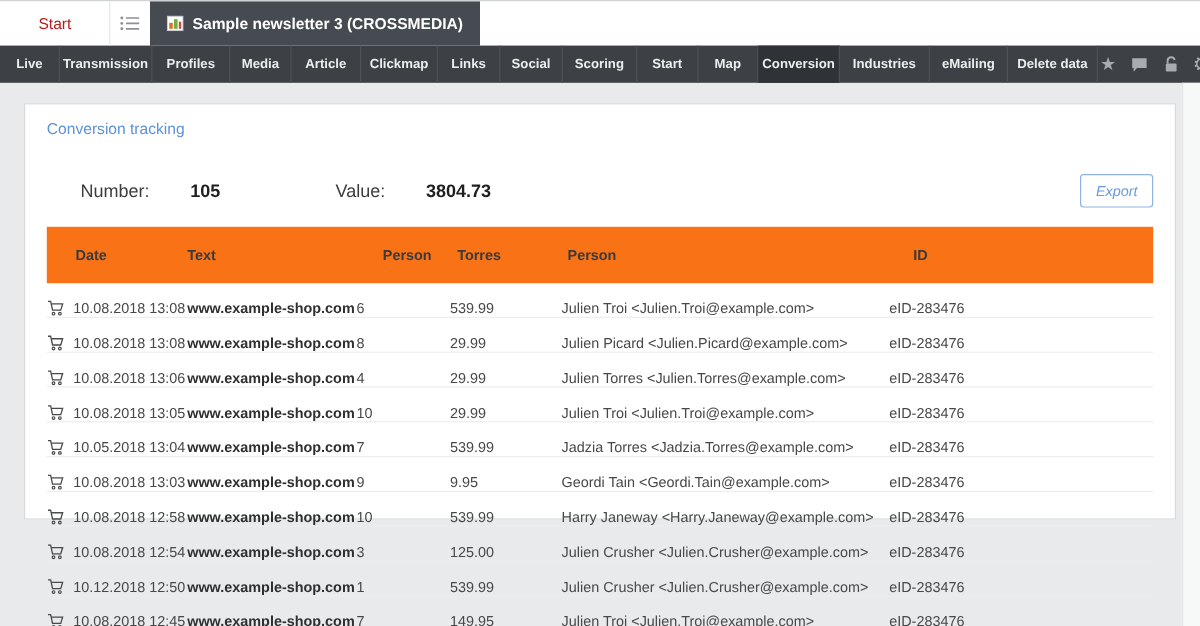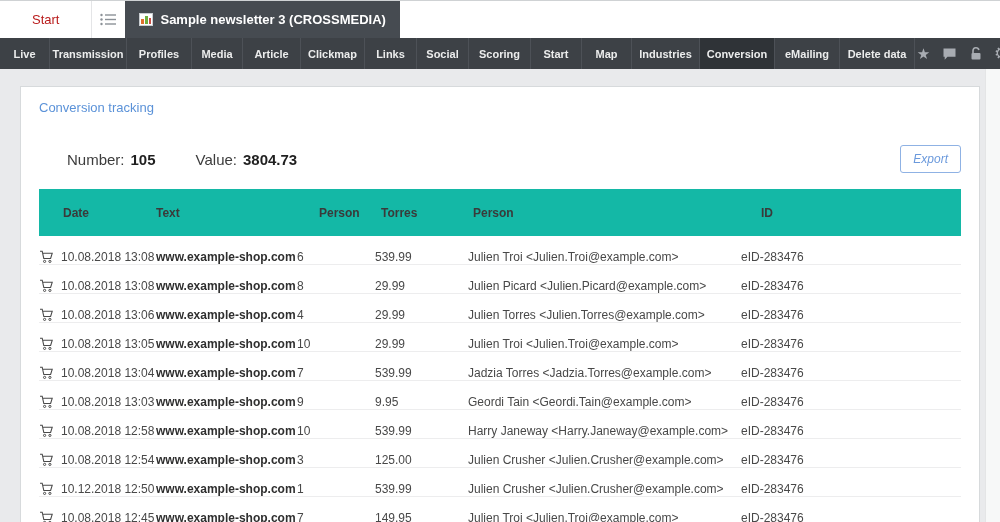--- a/index.html
+++ b/index.html
@@ -36,33 +36,33 @@
   .nav-item:nth-child(12){width:68px}
   .nav-item:nth-child(13){width:75px}
   .nav-item:nth-child(14){width:65px}
   .nav-item:nth-child(15){width:75px}
   .nav-icons{flex:1;display:flex;align-items:center;justify-content:flex-end;gap:9px;padding-right:9px;}
   .nav-icon{width:17px;height:17px;display:flex;align-items:center;justify-content:center;
             color:#a8acb2;font-size:15px;line-height:1;cursor:pointer;}
   .nav-icon.gear{font-size:17px;}
 
   
-  .card{position:absolute;left:20px;top:85px;width:960px;height:437px;background:#ffffff;
+  .card{position:absolute;left:20px;top:85px;width:960px;height:347px;background:#ffffff;
         border:1px solid #d7dadc;box-sizing:border-box;padding:0 18px;}
   .page-title{margin-top:13px;font-size:13px;color:#5b92d8;}
   .summary-row{margin-top:30px;display:flex;align-items:center;justify-content:space-between;height:28px;}
-  .summary{padding-left:28px;font-size:15px;color:#3c3c3c;display:flex;align-items:baseline;}
+  .summary{padding-left:28px;font-size:15px;color:#3c3c3c;display:flex;align-items:baseline;gap:28px;}
   .summary b{color:#1f1f1f;margin-left:6px;}
   .summary .gap{width:40px;}
   .export-btn{background:#ffffff;border:1px solid #8fb2e4;color:#6a99dc;font-size:12px;
               font-family:"Liberation Sans",sans-serif;padding:6px 12px;border-radius:3px;cursor:pointer;font-style:italic;}
 
   
   .table{margin-top:16px;}
-  .thead{display:flex;align-items:center;height:47px;background:#14b8a6;
+  .thead{display:flex;align-items:center;height:47px;background:#f97316;
          font-size:12px;font-weight:700;color:#3a3a3a;}
   .tr{display:flex;align-items:flex-end;height:28px;border-bottom:1px solid #ededee;
       font-size:12px;color:#484848;}
   .c-icon{width:22px;display:flex;align-items:center;justify-content:flex-start;flex:none;}
   .c-date{width:95px;flex:none;padding-left:0;}
   .c-text{width:141px;flex:none;}
   .c-number{width:78px;flex:none;}
   .c-value{width:88px;flex:none;}
   .c-person{width:278px;flex:none;}
   .c-id{flex:1;}
@@ -150,26 +150,26 @@
   </div>
 
   <div class="nav-item">
     <span>Start</span>
   </div>
 
   <div class="nav-item">
     <span>Map</span>
   </div>
 
-  <div class="nav-item">
-    <span>Industries</span>
-  </div>
-
   <div class="nav-item active">
     <span>Conversion</span>
+  </div>
+
+  <div class="nav-item">
+    <span>Industries</span>
   </div>
 
   <div class="nav-item">
     <span>eMailing</span>
   </div>
 
   <div class="nav-item">
     <span>Delete data</span>
   </div>
 </div>
@@ -280,21 +280,21 @@
   </div>
 
   <div class="tr">
     <span class="c-icon">
       <svg width="15" height="14" viewBox="0 0 15 14">
         <path d="M1 1.2 h2.2 l1.6 7.3 h6.8 l1.6 -5.2 H4.2" fill="none" stroke="#4a4a4a" stroke-width="1.1"></path>
         <circle cx="5.6" cy="11.4" r="1.1" fill="none" stroke="#4a4a4a" stroke-width="1"></circle>
         <circle cx="10.9" cy="11.4" r="1.1" fill="none" stroke="#4a4a4a" stroke-width="1"></circle>
       </svg>
     </span>
-    <span class="c-date">10.08.2018 13:04</span>
+    <span class="c-date">10.05.2018 13:04</span>
     <span class="c-text">www.example-shop.com</span>
     <span class="c-number">7</span>
     <span class="c-value">539.99</span>
     <span class="c-person">Jadzia Torres &lt;Jadzia.Torres@example.com&gt;</span>
     <span class="c-id">eID-283476</span>
   </div>
 
   <div class="tr">
     <span class="c-icon">
       <svg width="15" height="14" viewBox="0 0 15 14">

